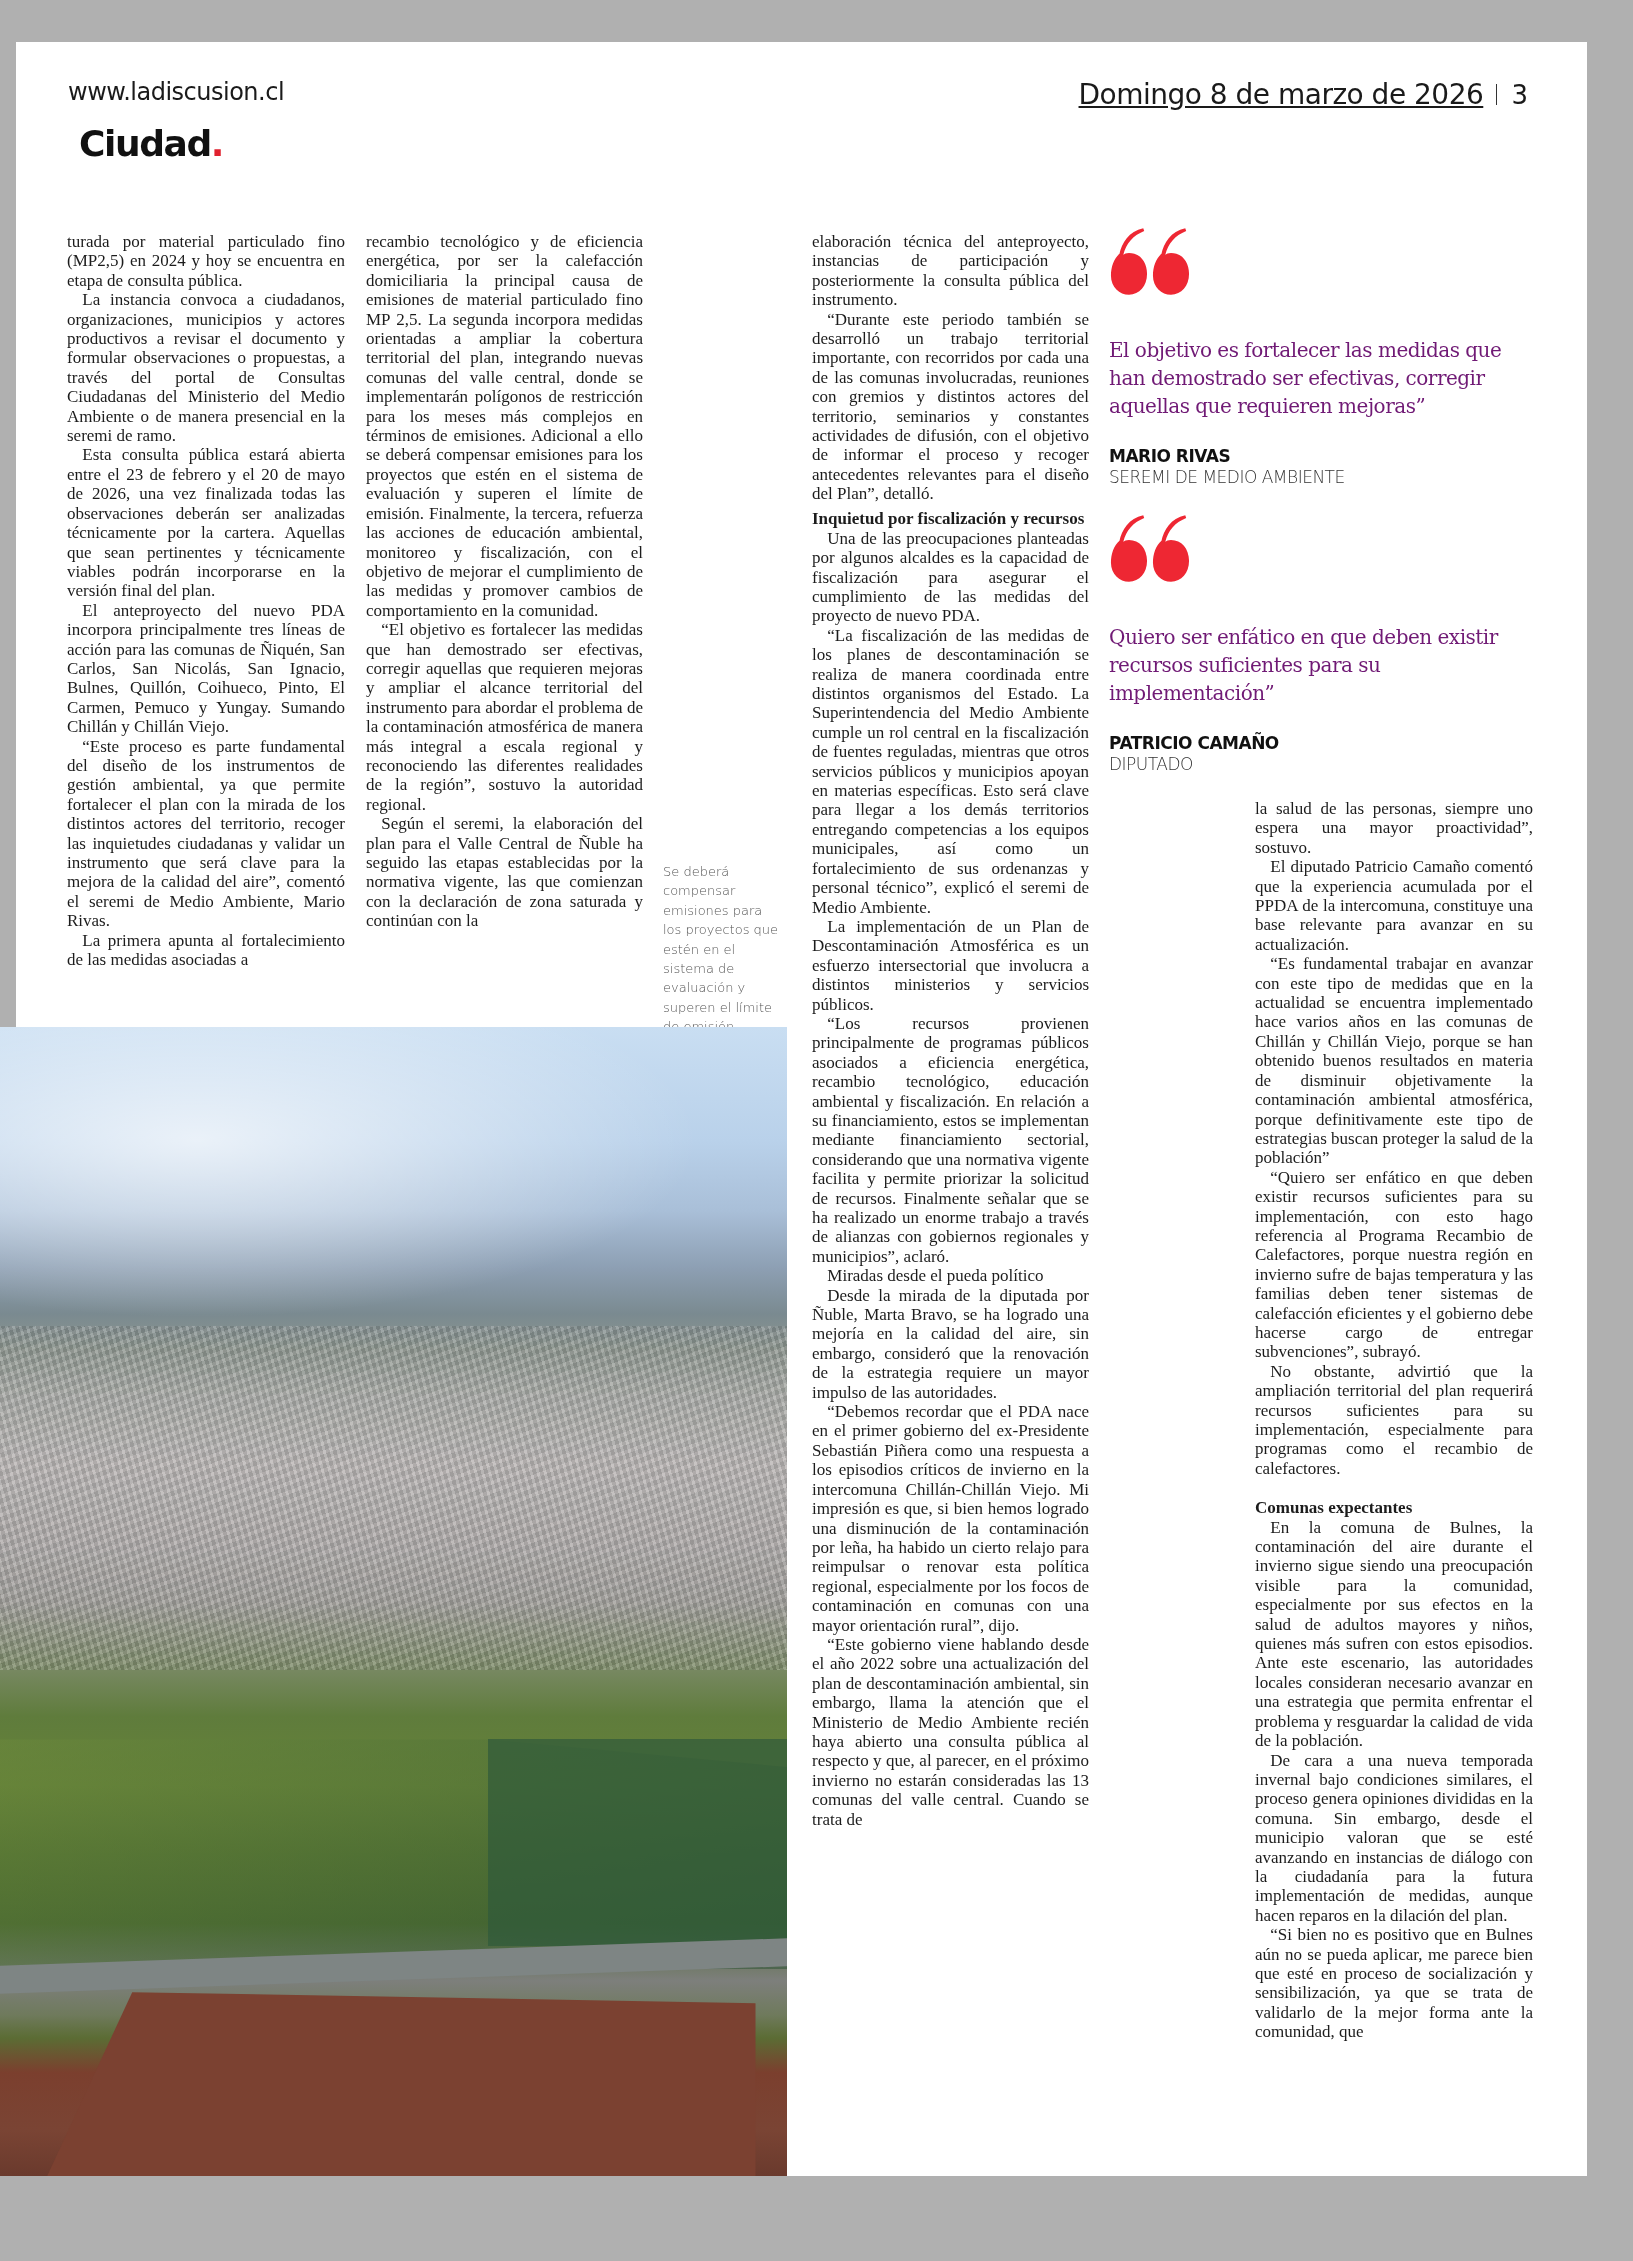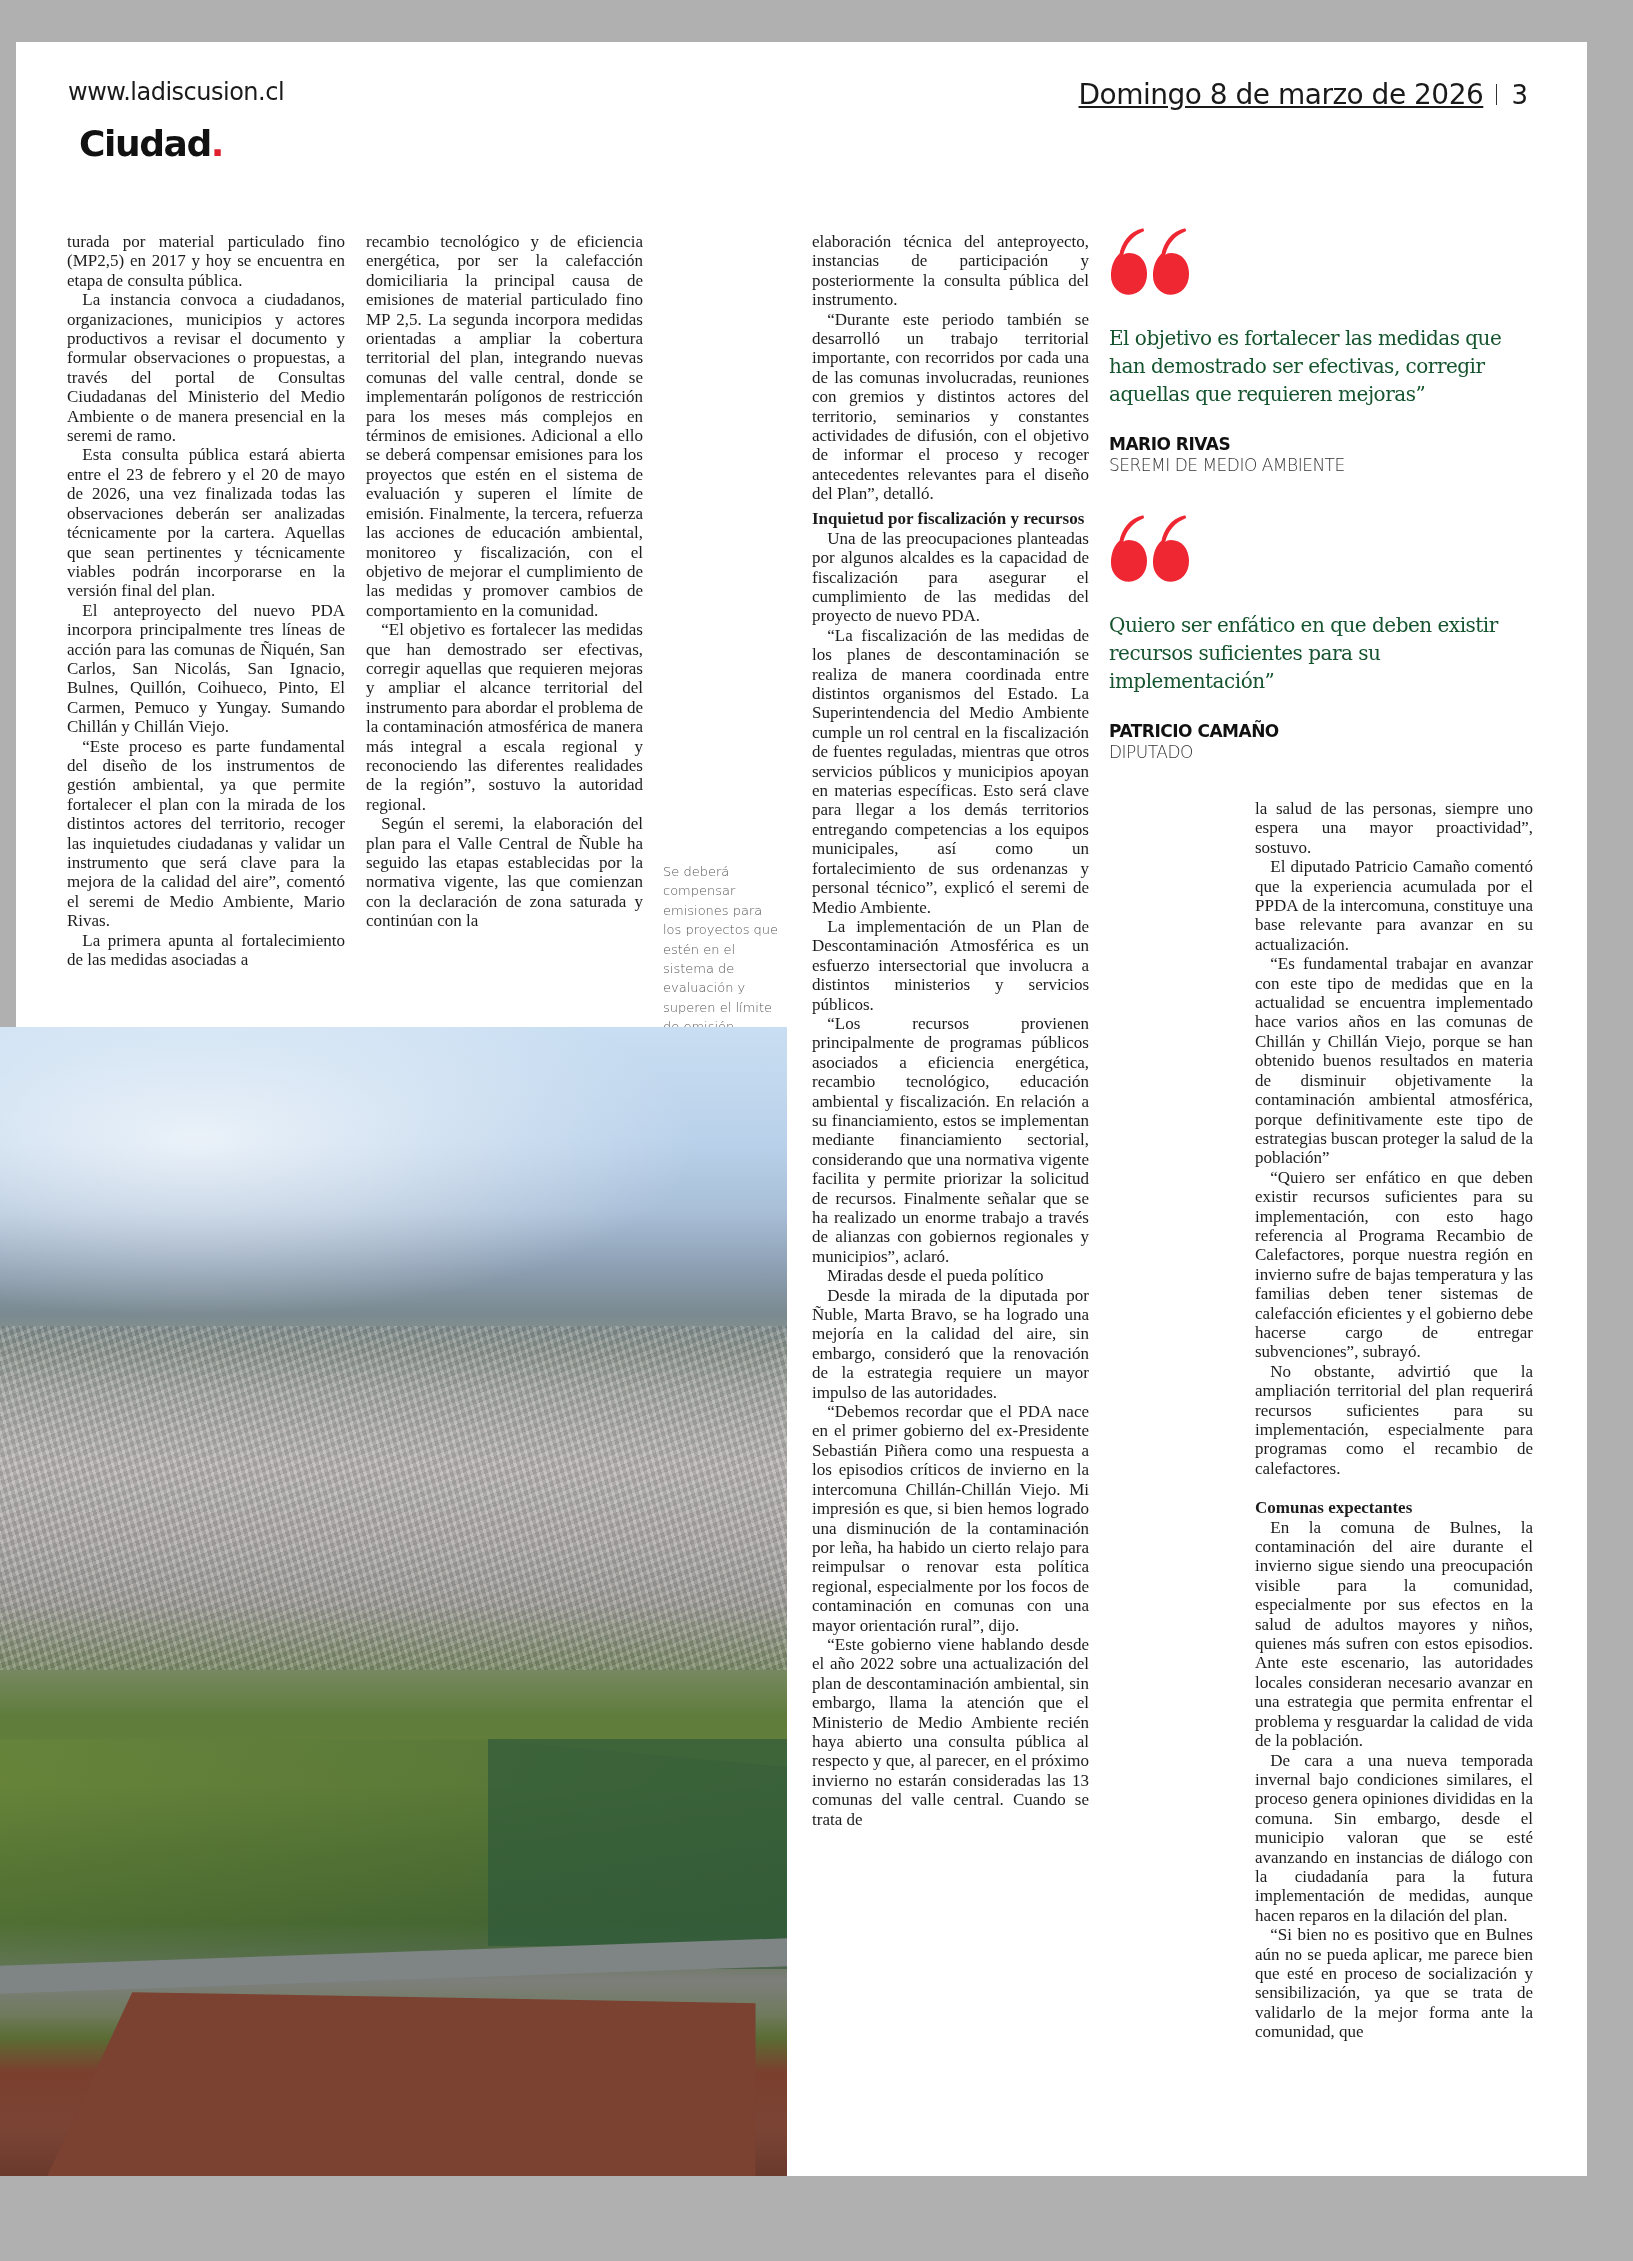--- a/index.html
+++ b/index.html
@@ -26,21 +26,21 @@
   .col3 { left:812px; top:232px; width:277px; }
   .col4 { left:1255px; top:799px; width:278px; }
 
   .caption { position:absolute; left:663px; top:818px; width:117px; font-family:"DejaVu Sans", sans-serif; font-size:13px; line-height:19.4px; color:#555; font-weight:300;margin-top:44px; }
 
   .quote { position:absolute; left:1109px; width:431px; }
   .quote1 { top:224px; }
   .quote2 { top:511px; }
   .quote-mark { display:flex; gap:3.8px; height:72px; margin-left:1px; }
   .quote-mark svg { display:block; }
-  .quote-text { margin-top:28px; font-family:"DejaVu Serif", serif; font-size:20px; line-height:28px; color:#14532d; font-weight:300; letter-spacing:-0.5px; width:421px; }
+  .quote-text { margin-top:40px; font-family:"DejaVu Serif", serif; font-size:20px; line-height:28px; color:#701a75; font-weight:300; letter-spacing:-0.5px; width:421px; }
   .quote-name { margin-top:26px; font-family:"DejaVu Sans", sans-serif; font-weight:bold; font-size:17px; color:#111; letter-spacing:-0.5px; }
   .quote-role { margin-top:1px; font-family:"DejaVu Sans", sans-serif; font-size:17px; color:#333; letter-spacing:-0.5px; font-weight:300; }
 
   .photo { position:absolute; left:0; top:1027px; width:787px; height:1149px; overflow:hidden;
     background:
       linear-gradient(180deg,
         #c9def2 0%, #b9d1ea 10%, #a9bfd8 16%, #8d9fb3 21%, #7a8a90 25%,
         #8c968f 28%, #a7aaa6 32%, #b9b6b5 38%, #aeabaa 45%, #9e9d99 50%,
         #7d8b6a 55%, #5f7c3c 60%, #668238 66%, #587532 72%, #4f6c2f 78%,
         #7d7f7c 83%, #6f7a5c 86%, #5b6c34 88%, #7b3f2e 91%, #7a4434 96%, #6a3a2d 100%);
@@ -65,21 +65,21 @@
 
 <div class="site-url">www.ladiscusion.cl</div>
 <div class="date-wrap">
   <span class="date">Domingo 8 de marzo de 2026</span>
   <span class="date-sep"></span>
   <span class="page-num">3</span>
 </div>
 <div class="section"><span>Ciudad</span><span class="dot">.</span></div>
 
 <div class="col col1">
-    <p class="noindent">turada por material particulado fino (MP2,5) en 2017 y hoy se encuentra en etapa de consulta pública.</p>
+    <p class="noindent">turada por material particulado fino (MP2,5) en 2024 y hoy se encuentra en etapa de consulta pública.</p>
     <p>La instancia convoca a ciudadanos, organizaciones, municipios y actores productivos a revisar el documento y formular observaciones o propuestas, a través del portal de Consultas Ciudadanas del Ministerio del Medio Ambiente o de manera presencial en la seremi de ramo.</p>
     <p>Esta consulta pública estará abierta entre el 23 de febrero y el 20 de mayo de 2026, una vez finalizada todas las observaciones deberán ser analizadas técnicamente por la cartera. Aquellas que sean pertinentes y técnicamente viables podrán incorporarse en la versión final del plan.</p>
     <p>El anteproyecto del nuevo PDA incorpora principalmente tres líneas de acción para las comunas de Ñiquén, San Carlos, San Nicolás, San Ignacio, Bulnes, Quillón, Coihueco, Pinto, El Carmen, Pemuco y Yungay. Sumando Chillán y Chillán Viejo.</p>
     <p>“Este proceso es parte fundamental del diseño de los instrumentos de gestión ambiental, ya que permite fortalecer el plan con la mirada de los distintos actores del territorio, recoger las inquietudes ciudadanas y validar un instrumento que será clave para la mejora de la calidad del aire”, comentó el seremi de Medio Ambiente, Mario Rivas.</p>
     <p>La primera apunta al fortalecimiento de las medidas asociadas a</p>
   </div>
 <div class="col col2">
     <p class="noindent">recambio tecnológico y de eficiencia energética, por ser la calefacción domiciliaria la principal causa de emisiones de material particulado fino MP 2,5. La segunda incorpora medidas orientadas a ampliar la cobertura territorial del plan, integrando nuevas comunas del valle central, donde se implementarán polígonos de restricción para los meses más complejos en términos de emisiones. Adicional a ello se deberá compensar emisiones para los proyectos que estén en el sistema de evaluación y superen el límite de emisión. Finalmente, la tercera, refuerza las acciones de educación ambiental, monitoreo y fiscalización, con el objetivo de mejorar el cumplimiento de las medidas y promover cambios de comportamiento en la comunidad.</p>
     <p>“El objetivo es fortalecer las medidas que han demostrado ser efectivas, corregir aquellas que requieren mejoras y ampliar el alcance territorial del instrumento para abordar el problema de la contaminación atmosférica de manera más integral a escala regional y reconociendo las diferentes realidades de la región”, sostuvo la autoridad regional.</p>
     <p>Según el seremi, la elaboración del plan para el Valle Central de Ñuble ha seguido las etapas establecidas por la normativa vigente, las que comienzan con la declaración de zona saturada y continúan con la</p>

